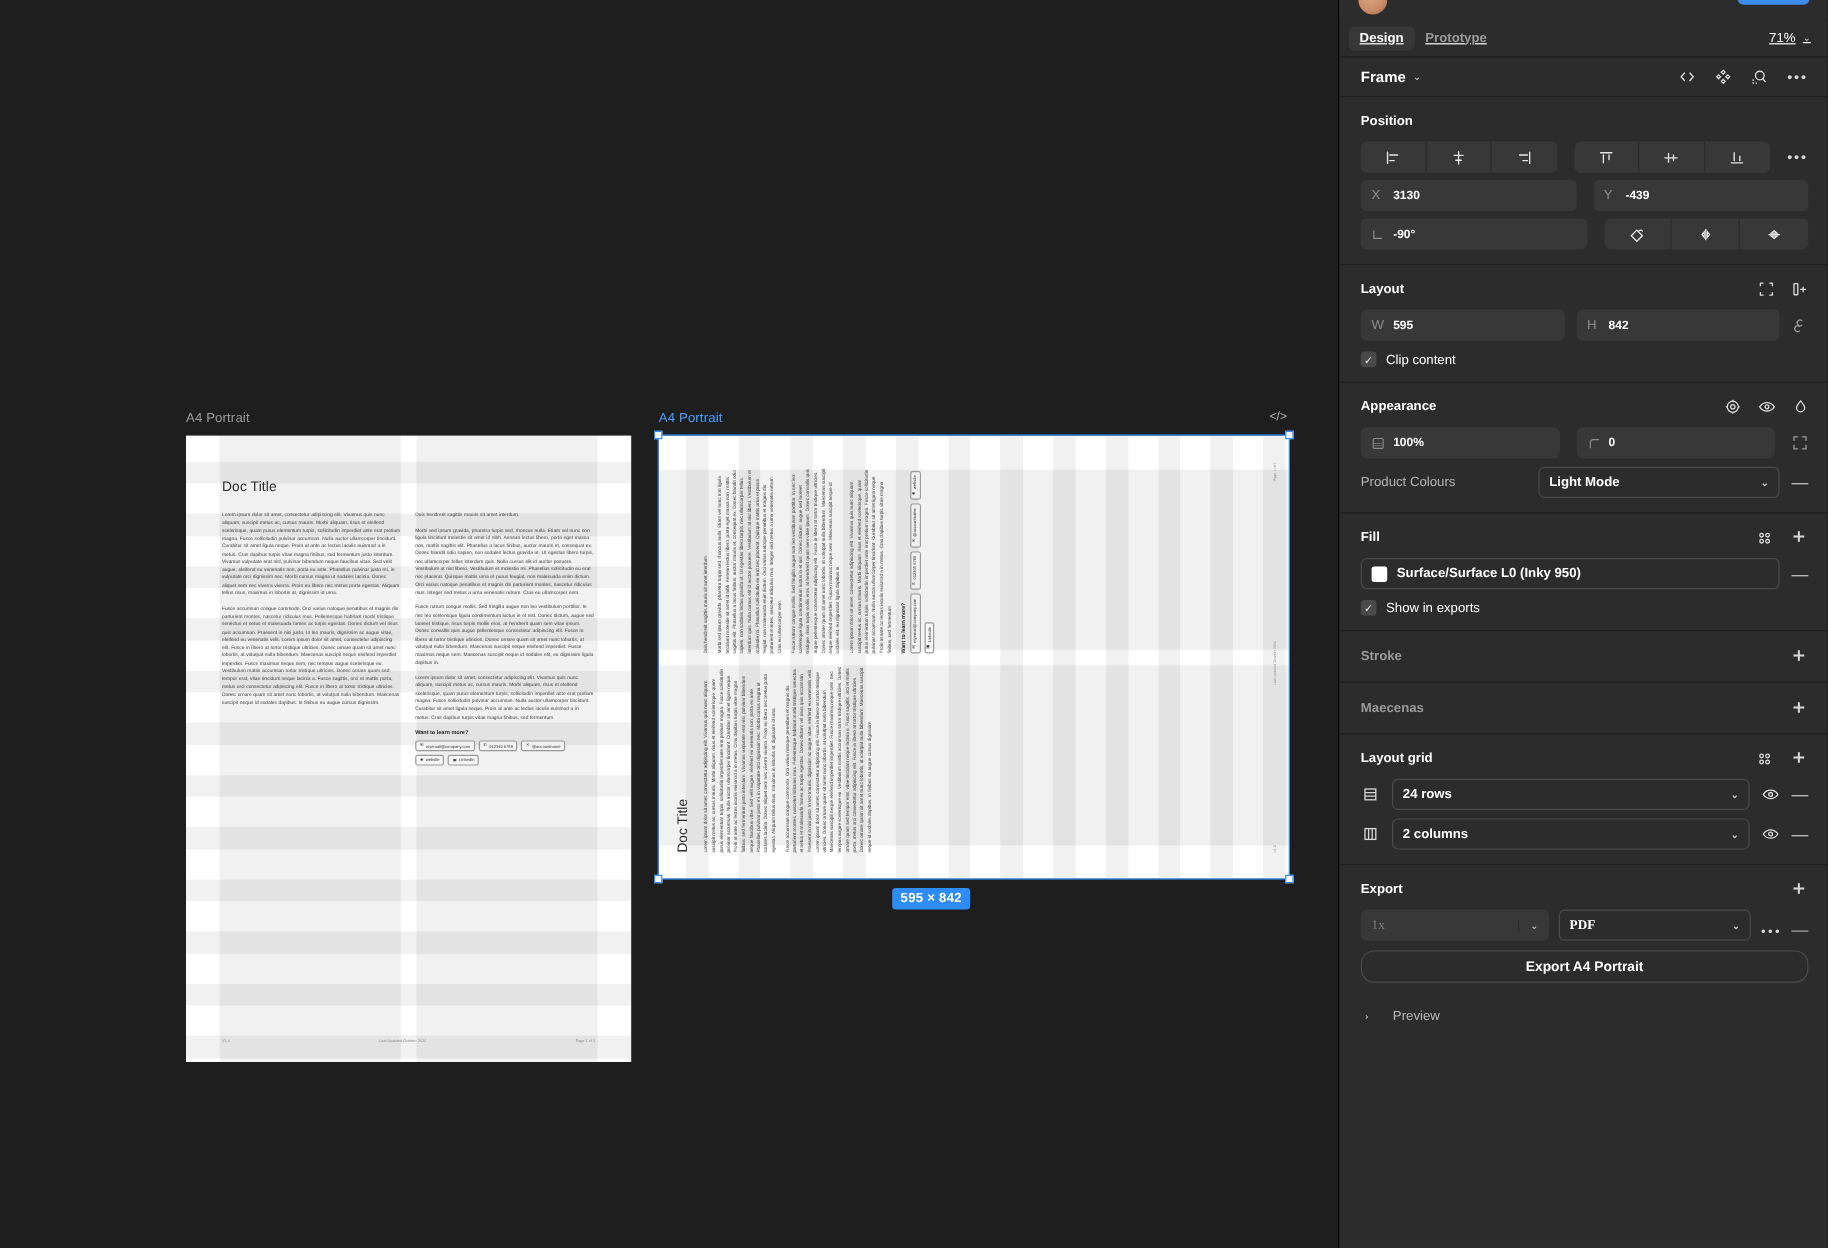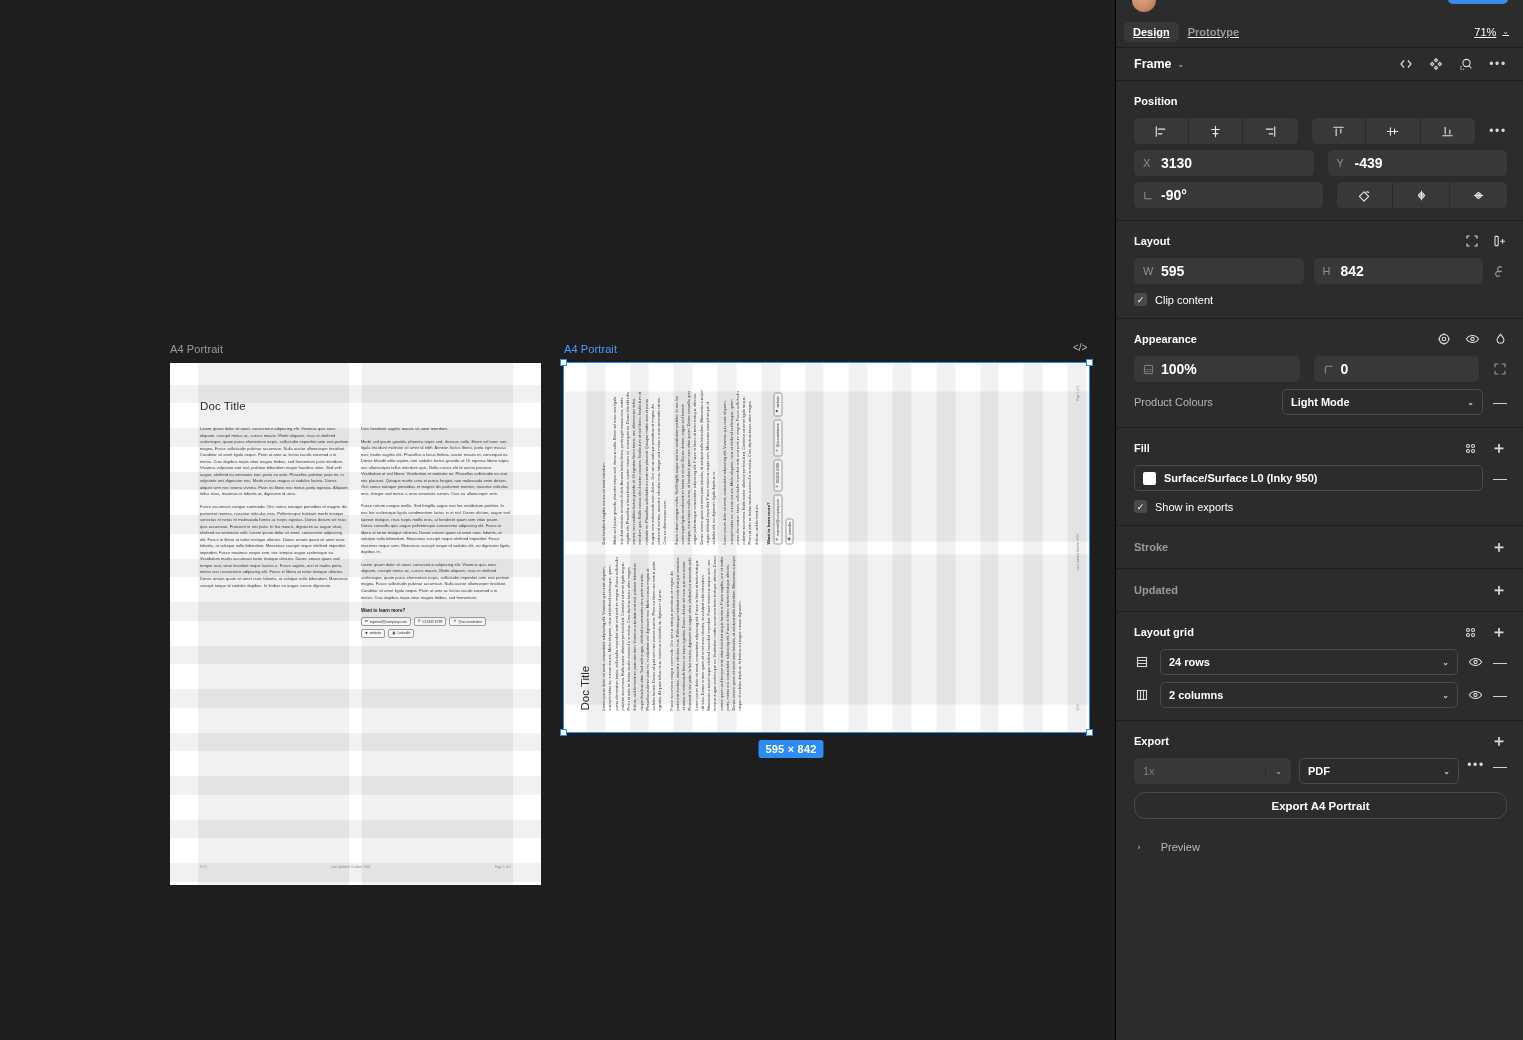--- a/index.html
+++ b/index.html
@@ -8,21 +8,21 @@
     margin: 0; padding: 0;
     width: 1523px; height: 1040px;
     background: #1e1e1e;
     font-family: "Liberation Sans", sans-serif;
     overflow: hidden;
   }
   .app { position: relative; width: 1523px; height: 1040px; }
 
   
   .canvas {
-    position: absolute; left: 16px; top: 0;
+    position: absolute; left: 1px; top: 0;
     width: 1115px; height: 1040px;
     background: #1e1e1e;
     overflow: hidden;
   }
 
   .frame-label {
     position: absolute;
     font-size: 11px;
     color: #9b9b9b;
     letter-spacing: .1px;
@@ -237,21 +237,21 @@
   }
   .seg .sb:last-child { border-right: none; }
 
   .field {
     display: flex; align-items: center; gap: 7px;
     background: #383838; border-radius: 5px;
     height: 26px; padding: 0 9px;
     flex: 1; min-width: 0;
   }
   .field .lab { font-size: 11px; color: #8f8f8f; width: 11px; flex: none; }
-  .field .val { font-size: 14px; color: #ffffff; font-weight: bold; }
+  .field .val { font-size: 10px; color: #ffffff; font-weight: bold; }
 
   .dots { letter-spacing: 1.6px; font-size: 12px; color: #d6d6d6; flex: none; width: 18px; text-align:center;}
 
   .check {
     width: 13px; height: 13px; border-radius: 3px;
     background: #4a4a4a; display: inline-flex;
     align-items: center; justify-content: center;
     font-size: 9px; color: #ffffff; flex: none;
   }
   .check-row { display: flex; align-items: center; gap: 8px; margin-top: 9px; }
@@ -273,21 +273,21 @@
   }
   .minus { font-size: 14px; color: #cfcfcf; width: 14px; text-align: center; flex:none;}
   .plus  { font-size: 16px; color: #d8d8d8; line-height: 1; }
 
   .sel-colors .sw { width: 17px; height: 17px; border-radius: 2px; }
   .sel-colors .more { font-size: 11px; color: #ffffff; font-weight: bold; }
 
   .grid-row { display: flex; align-items: center; gap: 10px; margin-bottom: 7px; }
   .grid-row .gicon { width: 16px; display:flex; justify-content:center; color:#d8d8d8; }
 
-  .export-row { display: flex; align-items: flex-start; gap: 8px; margin-bottom: 8px; }
+  .export-row { display: flex; align-items: flex-end; gap: 8px; margin-bottom: 8px; font-family: Liberation Serif, serif; }
   .export-size {
     display: flex; align-items: center;
     background: #383838; border-radius: 5px; height: 26px;
     width: 157px; overflow: hidden;
   }
   .export-size .v { flex:1; padding: 0 9px; font-size: 11px; color: #7d7d7d; }
   .export-size .d { width: 26px; display:flex; align-items:center; justify-content:center; border-left:1px solid #2c2c2c;}
   .export-btn {
     width: 100%; height: 27px; border-radius: 11px;
     border: 1px solid #4a4a4a; background: transparent;
@@ -705,21 +705,21 @@
       <div class="sec-head muted">
         <span>Stroke</span>
         <span class="acts">
             <span class="plus">＋</span>
           </span>
       </div>
     </div>
 
     <div class="sec" style="padding-top:13px;padding-bottom:13px">
       <div class="sec-head muted">
-        <span>Updated</span>
+        <span>Maecenas</span>
         <span class="acts">
             <span class="plus">＋</span>
           </span>
       </div>
     </div>
 
 
     <div class="sec">
       <div class="sec-head">
         <span>Layout grid</span>

